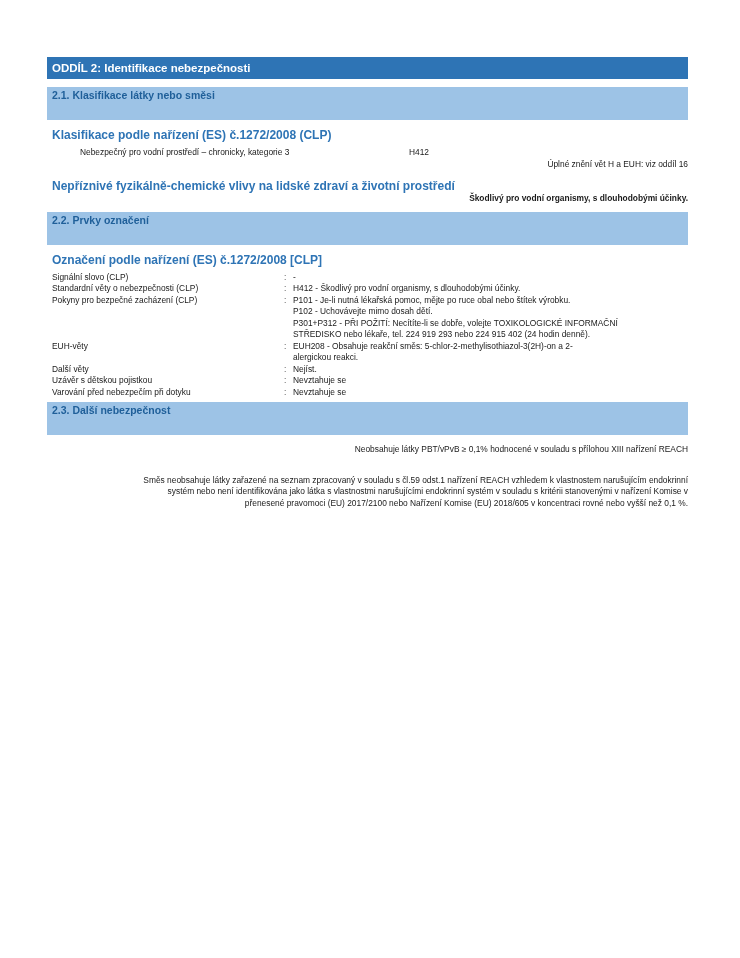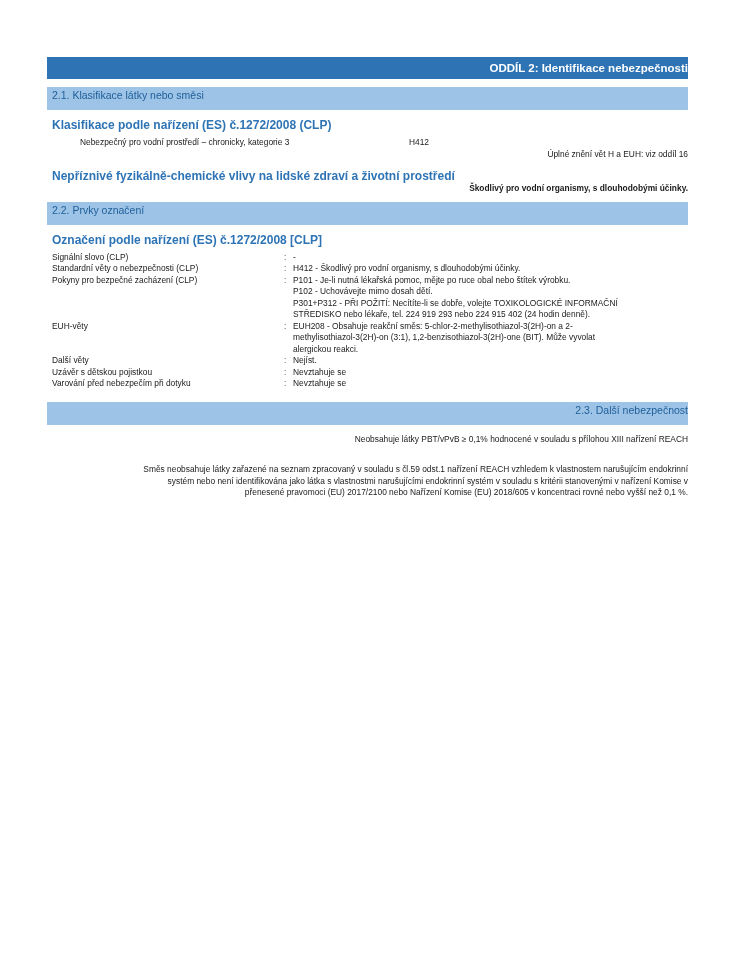--- a/index.html
+++ b/index.html
@@ -1,22 +1,22 @@
 <!DOCTYPE html>
 <html><head>
 <meta charset="utf-8">
 <style>
   html, body { margin: 0; padding: 0; background: #ffffff; }
   body { width: 740px; height: 958px; position: relative; overflow: hidden;
          font-family: "Liberation Sans", sans-serif; color: #1a1a1a; }
   .page { position: absolute; left: 47px; top: 57px; width: 641px; }
   .main-header { background: #2e74b5; color: #ffffff; font-weight: bold; font-size: 11.5px;
-                 height: 22px; line-height: 22px; padding-left: 5px; text-align: right; }
-  .sub-header { background: #9dc3e6; color: #1f5f99; font-weight: normal; font-size: 10.5px;
-                height: 23px; line-height: 17px; padding-left: 5px; }
+                 height: 22px; line-height: 22px; padding-left: 5px; }
+  .sub-header { background: #9dc3e6; color: #1f5f99; font-weight: bold; font-size: 10.5px;
+                height: 33px; line-height: 17px; padding-left: 5px; }
   .sub-title { color: #2e74b5; font-weight: bold; font-size: 12px; padding-left: 5px; }
   .text { font-size: 8.4px; line-height: 11.5px; padding-left: 5px; text-align: right; }
   .cls-row { display: flex; font-size: 8.4px; line-height: 11.5px; padding-left: 5px; }
   .cls-row .c1 { width: 329px; padding-left: 28px; }
   .kv { display: flex; font-size: 8.4px; line-height: 11.5px; padding-left: 5px; }
   .kv .k { width: 232px; flex: none; }
   .kv .colon { width: 9px; flex: none; color: #555; }
   .kv .v { width: 385px; }
   .kv .v div { }
 </style>
@@ -63,21 +63,20 @@
         <div>P102 - Uchovávejte mimo dosah dětí.</div>
         <div>P301+P312 - PŘI POŽITÍ: Necítíte-li se dobře, volejte TOXIKOLOGICKÉ INFORMAČNÍ</div>
         <div>STŘEDISKO nebo lékaře, tel. 224 919 293 nebo 224 915 402 (24 hodin denně).</div>
       </span>
     </div>
     <div class="kv">
       <span class="k">EUH-věty</span>
       <span class="colon">:</span>
       <span class="v">
         <div>EUH208 - Obsahuje reakční směs: 5-chlor-2-methylisothiazol-3(2H)-on a 2-</div>
-        <div>methylisothiazol-3(2H)-on (3:1), 1,2-benzisothiazol-3(2H)-one (BIT). Může vyvolat</div>
         <div>alergickou reakci.</div>
       </span>
     </div>
     <div class="kv">
       <span class="k">Další věty</span>
       <span class="colon">:</span>
       <span class="v">
           <div>Nejíst.</div>
         </span>
     </div>
@@ -90,21 +89,21 @@
     </div>
     <div class="kv">
       <span class="k">Varování před nebezpečím při dotyku</span>
       <span class="colon">:</span>
       <span class="v">
           <div>Nevztahuje se</div>
         </span>
     </div>
   </div>
 
-  <div class="sub-header" style="margin-top:12px;text-align:right;">2.3. Další nebezpečnost</div>
+  <div class="sub-header" style="margin-top:4px;">2.3. Další nebezpečnost</div>
   <div class="text" style="margin-top:9px;">Neobsahuje látky PBT/vPvB ≥ 0,1% hodnocené v souladu s přílohou XIII nařízení REACH</div>
   <div style="margin-top:19px;">
     <div class="text">Směs neobsahuje látky zařazené na seznam zpracovaný v souladu s čl.59 odst.1 nařízení REACH vzhledem k vlastnostem narušujícím endokrinní</div>
     <div class="text">systém nebo není identifikována jako látka s vlastnostmi narušujícími endokrinní systém v souladu s kritérii stanovenými v nařízení Komise v</div>
     <div class="text">přenesené pravomoci (EU) 2017/2100 nebo Nařízení Komise (EU) 2018/605 v koncentraci rovné nebo vyšší než 0,1 %.</div>
   </div>
 
 </div>
 
 </body></html>

